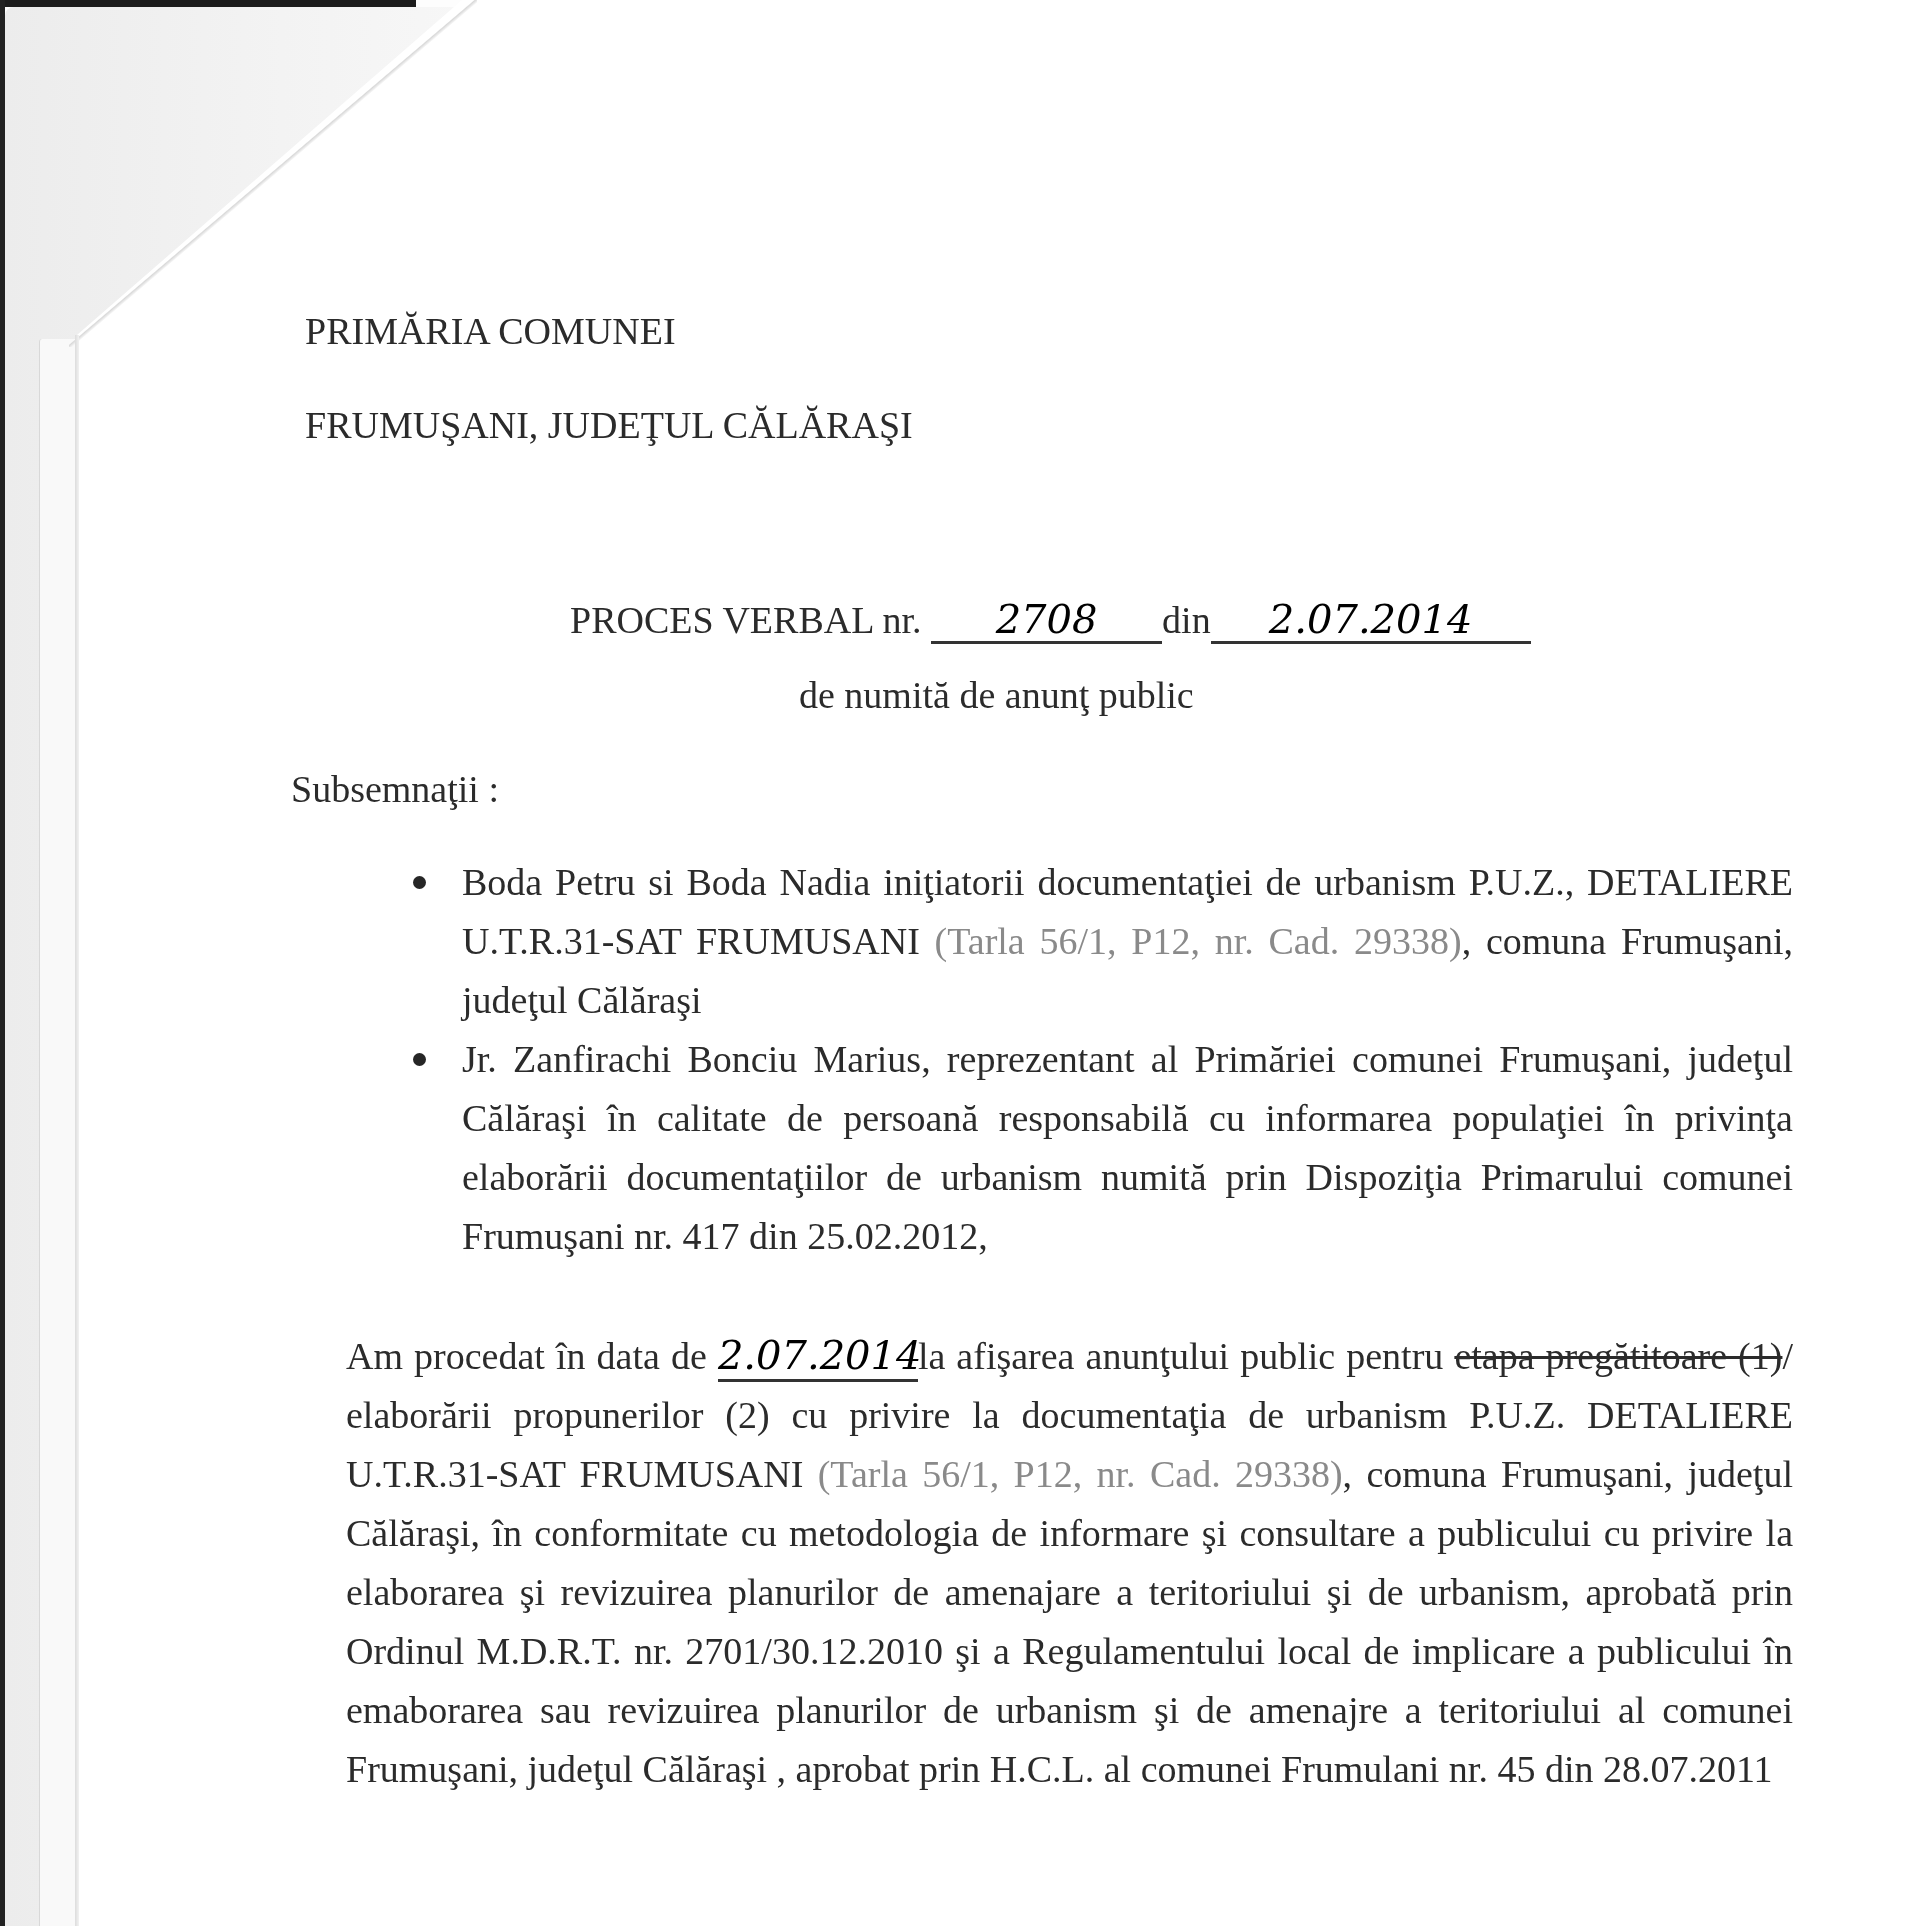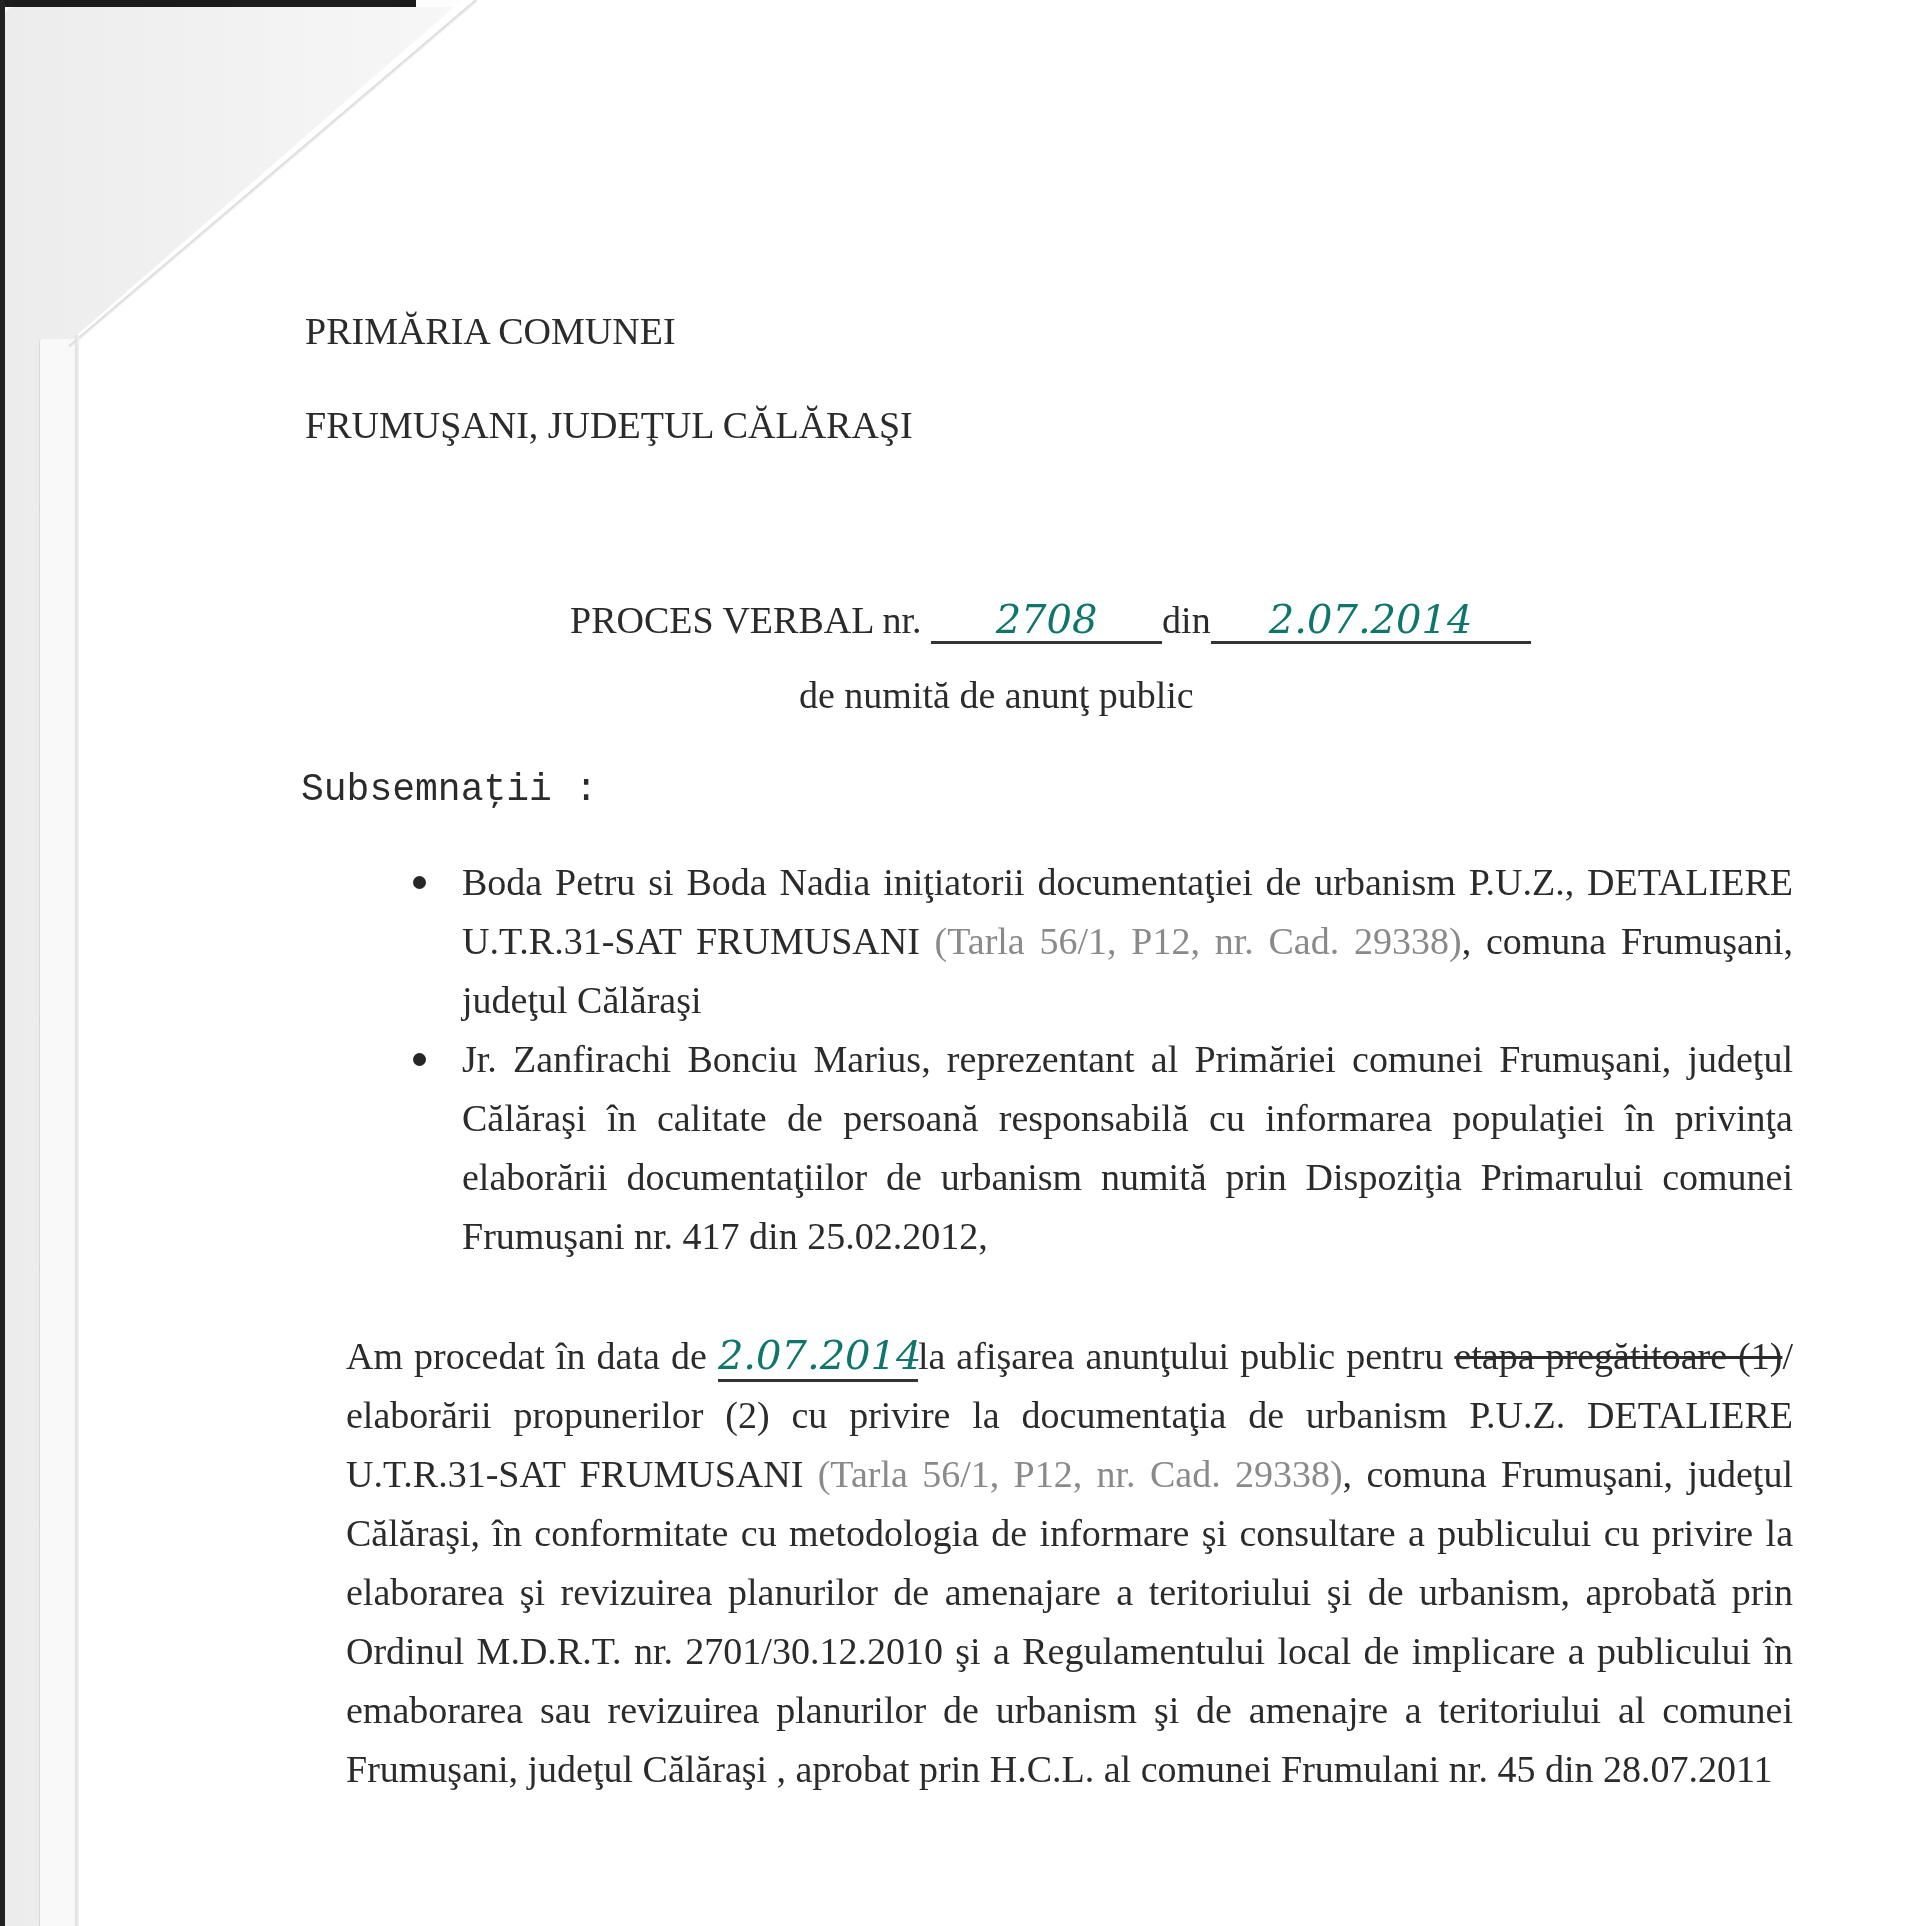--- a/index.html
+++ b/index.html
@@ -35,26 +35,26 @@
     position:absolute; left:69px; top:0; width:408px; height:347px;
     background:linear-gradient(to bottom right, transparent 49.6%, #d9d9d9 49.8%, #f0f0f0 50.2%, transparent 50.4%);
     pointer-events:none;
   }
   .left-fold-line { position:absolute; left:75px; top:335px; width:3.9px; height:2360px; background:linear-gradient(90deg,#dcdcdc,#f2f2f2); }
 
   .txt { position:absolute; font-size:38px; line-height:59px; white-space:nowrap;margin-top:9px; }
   .hdr1 { left:305px; top:293px; }
   .hdr2 { left:305px; top:387px; }
   .title-line { left:570px; top:582px; }
-  .hand { font-family:"DejaVu Serif", serif; font-style:italic; color:#0f766e; font-size:40px; }
+  .hand { font-family:"DejaVu Serif", serif; font-style:italic; color:#000000; font-size:40px; }
   .blank { display:inline-block; border-bottom:3.1px solid #333; text-align:center; line-height:42px; vertical-align:baseline; }
   .blank-nr { width:231px; }
   .blank-date { width:320px; }
   .subtitle { left:799px; top:657px; }
-  .subsemnatii { left:301px; top:751px;font-family:Liberation Mono, monospace; }
+  .subsemnatii { left:291px; top:751px; }
 
   .body-block { position:absolute; left:305px; width:1447px; font-size:38px; line-height:59px; text-align:justify;margin-left:41px; }
   .bullets { top:853px; }
   .bullet-item { position:relative; padding-left:116px; text-align:justify; }
   .bullet-dot { position:absolute; left:67px; top:23px; width:13px; height:13px; border-radius:50%; background:#262626; }
   .gray { color:#8a8a8a; }
   .para { top:1327px; text-align:justify; }
   .strike { text-decoration:line-through; text-decoration-thickness:3.1px;font-family:Liberation Serif, serif; }
   .inline-blank { display:inline-block; width:200px; border-bottom:3.1px solid #333; text-align:center; line-height:46px; }
 </style>

